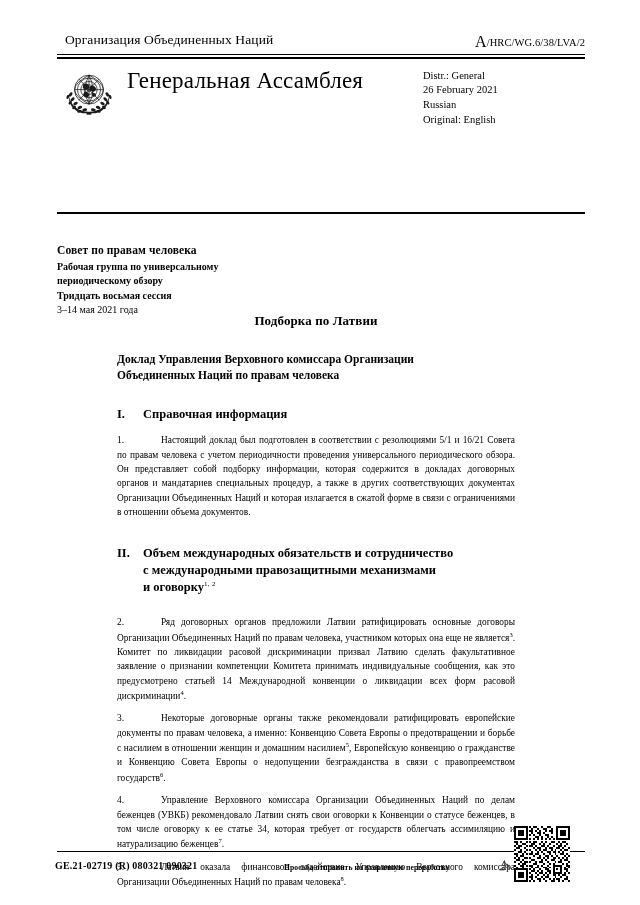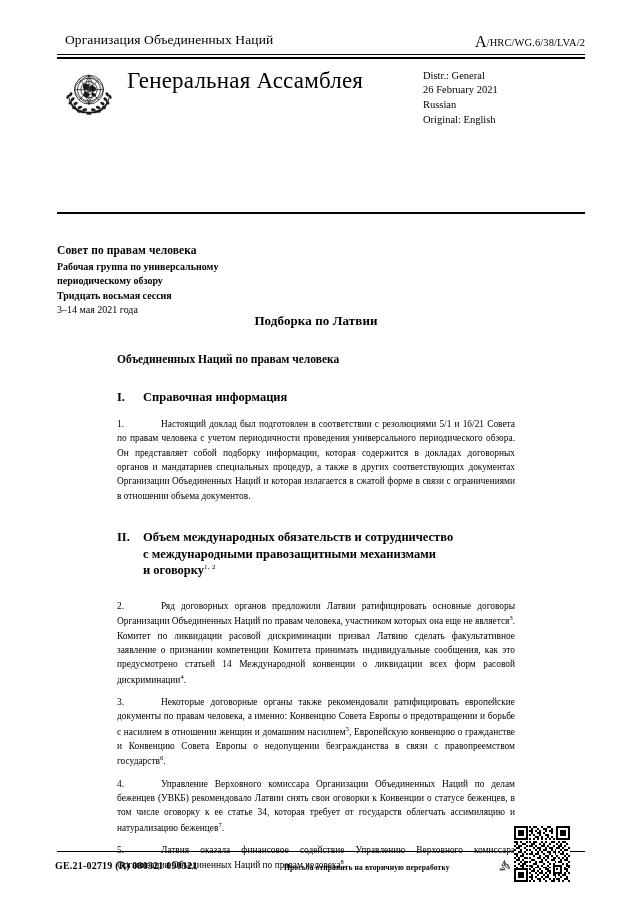--- a/index.html
+++ b/index.html
@@ -340,20 +340,21 @@
     <div class="wg">периодическому обзору</div>
     <div class="session">Тридцать восьмая сессия</div>
     <div class="dates">3–14 мая 2021 года</div>
   </div>
 
   <div class="content">
 
     <h1 class="title-main">Подборка по Латвии</h1>
 
     <div class="title-sub">
+      <div>Доклад Управления Верховного комиссара Организации</div>
       <div>Объединенных Наций по правам человека</div>
     </div>
 
     <div class="section">
       <div class="section-head">
         <span class="section-num">I.</span><span>Справочная информация</span>
       </div>
       <p class="para"><span class="pnum">1.</span><span class="lead"></span><span>Настоящий доклад был подготовлен в соответствии с резолюциями 5/1 и 16/21 Совета по правам человека с учетом периодичности проведения универсального периодического обзора. Он представляет собой подборку информации, которая содержится в докладах договорных органов и мандатариев специальных процедур, а также в других соответствующих документах Организации Объединенных Наций и которая излагается в сжатой форме в связи с ограничениями в отношении объема документов.</span></p>
     </div>
 

